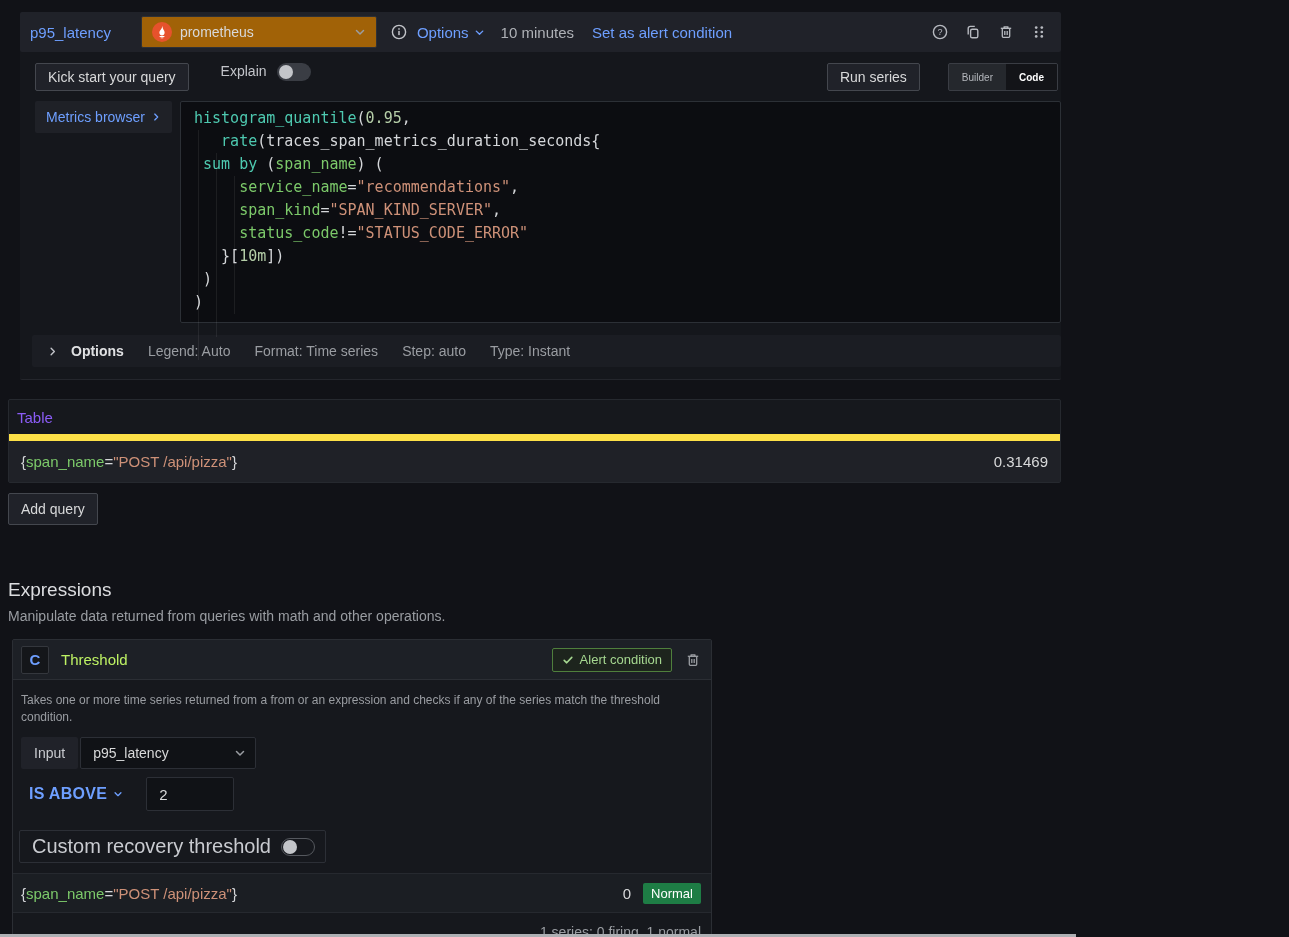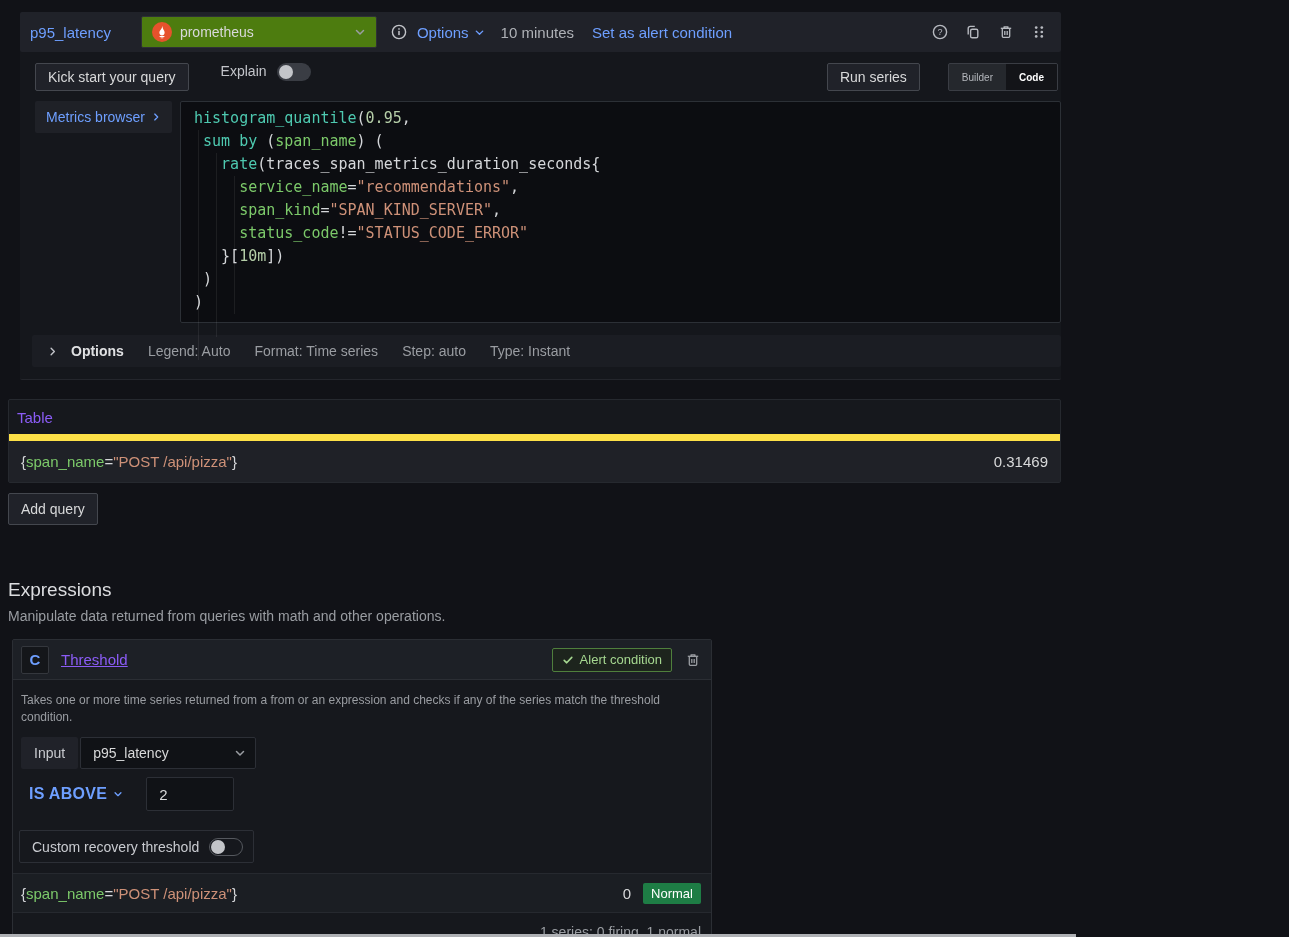--- a/index.html
+++ b/index.html
@@ -11,21 +11,21 @@
   }
   svg { display:block; }
   .spacer { flex:1; }
 
   
   .query-card { margin:12px 15px 0 20px; background:#15171c; border-radius:2px;
     padding-bottom:12px; border-bottom:1px solid #24262c; }
   .q-header { height:40px; background:#202229; border-radius:2px; display:flex;
     align-items:center; padding:0 14px 0 10px; }
   .q-name { color:#6e9fff; font-size:15px; font-weight:500; margin-right:30px; cursor:pointer; text-decoration:none; }
-  .ds-picker { width:236px; height:32px; background:#4d7c0f; border:1px solid #2e3036;
+  .ds-picker { width:236px; height:32px; background:#a16207; border:1px solid #2e3036;
     border-radius:2px; display:flex; align-items:center; padding:0 10px; gap:8px; cursor:pointer; }
   .prom-circle { width:20px; height:20px; border-radius:50%; background:#e6522c;
     display:flex; align-items:center; justify-content:center; flex:none; }
   .ds-name { font-size:14px; color:#d8d9da; }
   .chev { color:#9a9da2; }
   .info-icon { color:#c3c5ca; margin-left:14px; }
   .opts-link { display:flex; align-items:center; gap:5px; margin-left:10px;
     color:#6e9fff; font-size:15px; font-weight:500; cursor:pointer; }
   .time-label { margin-left:16px; font-size:15px; color:#aeb1b6; }
   .set-alert { margin-left:18px; font-size:15px; font-weight:500; color:#6e9fff; cursor:pointer; }
@@ -85,41 +85,41 @@
   .expr-title { font-size:19px; font-weight:500; color:#dcdde0; }
   .expr-subtitle { margin-top:7px; font-size:14px; color:#9a9da2; }
 
   .threshold-card { margin:15px 0 0 4px; width:700px; background:#16181d;
     border:1px solid #2b2e34; border-radius:2px; }
   .tc-header { height:40px; background:#1d2026; display:flex; align-items:center;
     padding:0 10px 0 8px; border-bottom:1px solid #2b2e34; }
   .c-badge { width:28px; height:28px; border:1px solid #34373d; border-radius:2px;
     background:#14161a; color:#6e9fff; font-size:15px; font-weight:700; display:flex;
     align-items:center; justify-content:center; cursor:pointer; }
-  .tc-title { margin-left:12px; font-size:15px; color:#8b5cf6;text-decoration:underline; }
+  .tc-title { margin-left:12px; font-size:15px; color:#bef264; }
   .alert-badge { display:flex; align-items:center; gap:6px; height:24px; padding:0 9px;
     border:1px solid #4f7f3c; border-radius:2px; background:#1d241d; color:#a5d790;
     font-size:13px; cursor:pointer; }
   .tc-trash { margin-left:13px; color:#9a9da2; }
   .tc-desc { margin:12px 16px 0 8px; max-width:655px; font-size:12px; line-height:17px; color:#9a9da2; }
   .tc-input-row { margin:11px 0 0 8px; display:flex; height:32px; gap:2px; }
   .input-label { background:#202229; border-radius:2px; padding:0 13px; display:flex;
     align-items:center; font-size:14px; color:#c9cbd0; }
   .input-select { width:176px; background:#101216; border:1px solid #2c2f36; border-radius:2px;
     display:flex; align-items:center; padding:0 9px 0 12px; font-size:14px; color:#d8d9da; cursor:pointer; }
   .input-select .chev { margin-left:auto; }
   .tc-cond-row { margin:8px 0 0 16px; display:flex; align-items:center; }
   .cond-label { display:flex; align-items:center; gap:6px; color:#6e9fff; font-size:16px;
     font-weight:700; letter-spacing:.3px; cursor:pointer; }
   .num-input { margin-left:23px; width:88px; height:34px; background:#101216;
     border:1px solid #2c2f36; border-radius:2px; display:flex; align-items:center;
     padding-left:12px; font-size:15px; color:#d8d9da; cursor:text; }
   .tc-recovery { margin:19px 0 0 6px; display:inline-flex; align-items:center; height:33px;
     border:1px solid #2c2f36; border-radius:2px; padding:0 10px 0 12px; gap:10px;
-    font-size:14px; color:#c9cbd0; }
+    font-size:20px; color:#c9cbd0; }
   .tc-result { margin-top:10px; height:40px; background:#1b1e23; border-top:1px solid #26292f;
     border-bottom:1px solid #26292f; display:flex; align-items:center; padding:0 10px 0 8px; font-size:15px; }
   .result-value { margin-left:auto; color:#d8d9da; }
   .state-badge { margin-left:12px; background:#1e7d45; color:#fff; font-size:13px;
     font-weight:400; padding:3px 8px; border-radius:2px; }
   .tc-footer { height:38px; display:flex; align-items:center; justify-content:flex-end;
     padding-right:10px; font-size:14px; color:#9a9da2; }
 
   .bottom-strip { position:absolute; left:0; right:0; bottom:0; height:3px; background:#aeb0b4; }
 </style>
@@ -228,22 +228,22 @@
               <path d="M4.5 2.5 8 6l-3.5 3.5" fill="none" stroke="currentColor" stroke-width="1.6" stroke-linecap="round" stroke-linejoin="round"></path>
             </svg>
         </span>
       </div>
       <div class="code-editor">
         <div class="guide" style="left:17px; top:28px; height:230px;"></div>
         <div class="guide" style="left:35px; top:51px; height:184px;"></div>
         <div class="guide" style="left:53px; top:74px; height:138px;"></div>
         <div>
             <div class="code-line"><span class="tok-fn">histogram_quantile</span><span class="tok-p">(</span><span class="tok-num">0.95</span><span class="tok-p">,</span></div>
+            <div class="code-line"><span class="tok-p">   </span><span class="tok-fn">rate</span><span class="tok-p">(traces_span_metrics_duration_seconds{</span></div>
             <div class="code-line"><span class="tok-p"> </span><span class="tok-fn">sum</span><span class="tok-p"> </span><span class="tok-fn">by</span><span class="tok-p"> (</span><span class="tok-lbl">span_name</span><span class="tok-p">) (</span></div>
-            <div class="code-line"><span class="tok-p">   </span><span class="tok-fn">rate</span><span class="tok-p">(traces_span_metrics_duration_seconds{</span></div>
             <div class="code-line"><span class="tok-p">     </span><span class="tok-lbl">service_name</span><span class="tok-p">=</span><span class="tok-str">"recommendations"</span><span class="tok-p">,</span></div>
             <div class="code-line"><span class="tok-p">     </span><span class="tok-lbl">span_kind</span><span class="tok-p">=</span><span class="tok-str">"SPAN_KIND_SERVER"</span><span class="tok-p">,</span></div>
             <div class="code-line"><span class="tok-p">     </span><span class="tok-lbl">status_code</span><span class="tok-p">!=</span><span class="tok-str">"STATUS_CODE_ERROR"</span></div>
             <div class="code-line"><span class="tok-p">   }[</span><span class="tok-num">10m</span><span class="tok-p">])</span></div>
             <div class="code-line"><span class="tok-p"> )</span></div>
             <div class="code-line"><span class="tok-p">)</span></div>
           </div>
       </div>
     </div>
 

